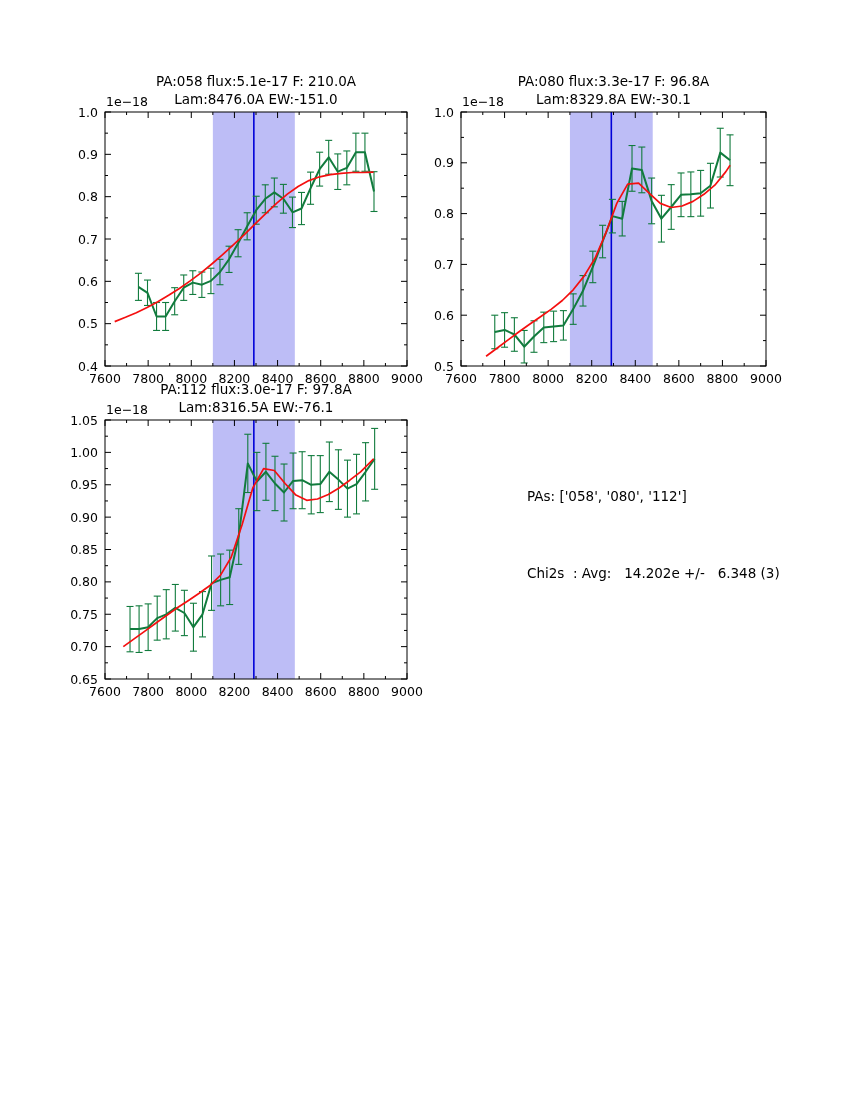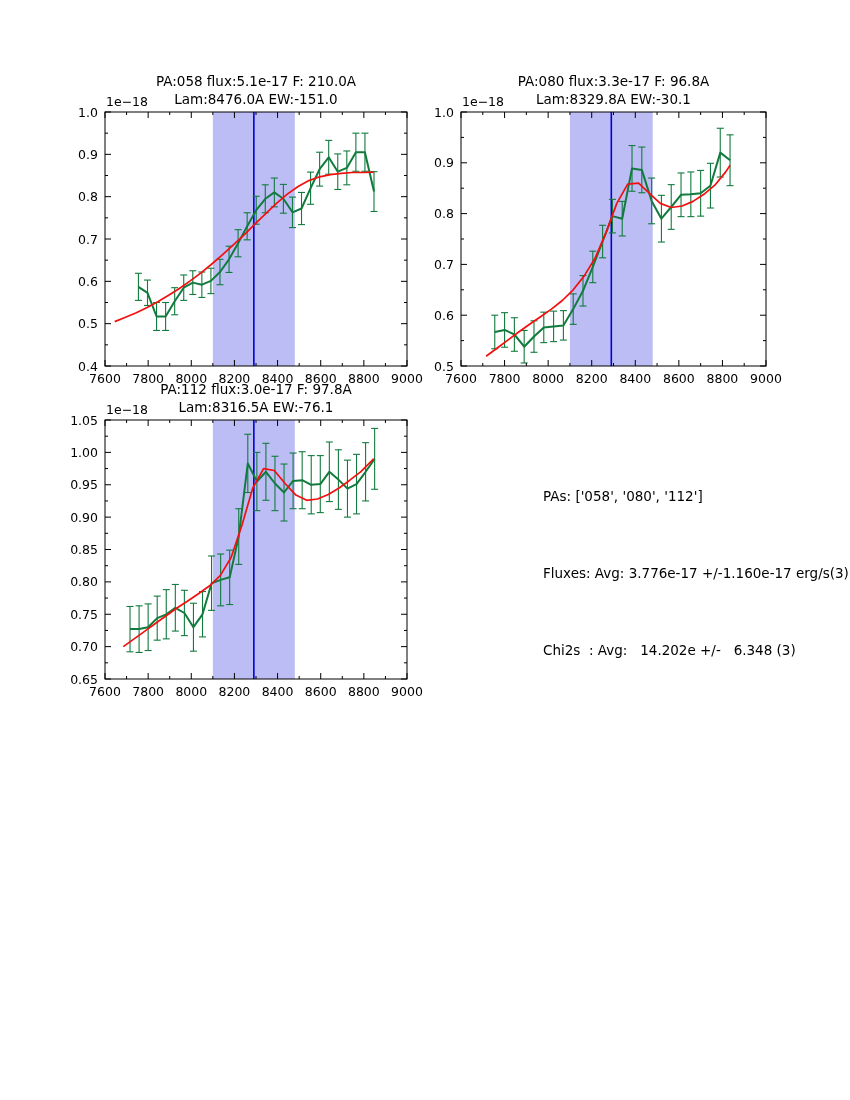--- a/index.html
+++ b/index.html
@@ -6,21 +6,21 @@
   body {
     width: 850px; height: 1100px; position: relative; overflow: hidden;
     font-family: "DejaVu Sans", "Liberation Sans", sans-serif;
     color: #000;
   }
   #figure-canvas { position: absolute; left: 0; top: 0; width: 850px; height: 1100px; }
   svg#charts { position: absolute; left: 0; top: 0; }
   svg text { font-family: "DejaVu Sans", "Liberation Sans", sans-serif; }
   .summary {
     position: absolute; left: 527px; top: 432px;
-    font-size: 13.5px; line-height: 25.8px; white-space: pre; color: #000; margin-left: 16px;
+    font-size: 13.5px; line-height: 25.8px; white-space: pre; color: #000;
   }
 </style>
 </head>
 <body>
 
 <div id="figure-canvas">
   <svg id="charts" width="850" height="1100">
       <g>
         <rect x="212.85714285714286" y="112" width="81.97142857142856" height="254" fill="#bdbdf6"></rect>
         <line x1="253.84285714285716" x2="253.84285714285716" y1="112" y2="366" stroke="#0000d8" stroke-width="1.6"></line>
@@ -523,16 +523,15 @@
           <text x="98" y="456.875" text-anchor="end">1.00</text>
           <text x="98" y="424.5" text-anchor="end">1.05</text>
         </g>
         <text x="106" y="414" font-size="12.5px" fill="#000000">1e−18</text>
         <text x="256" y="394" text-anchor="middle" font-size="13.5px" fill="#000000">PA:112 flux:3.0e-17 F: 97.8A</text>
         <text x="256" y="412" text-anchor="middle" font-size="13.5px" fill="#000000">Lam:8316.5A EW:-76.1</text>
       </g>
     </svg>
   <div class="summary">
     <div>PAs: ['058', '080', '112']</div>
-    <div>Fluxes: Avg: 3.776e-17 +/-1.160e-17 erg/s(3)</div>
     <div>Chi2s  : Avg:   14.202e +/-   6.348 (3)</div>
   </div>
 </div>
 
 </body></html>

